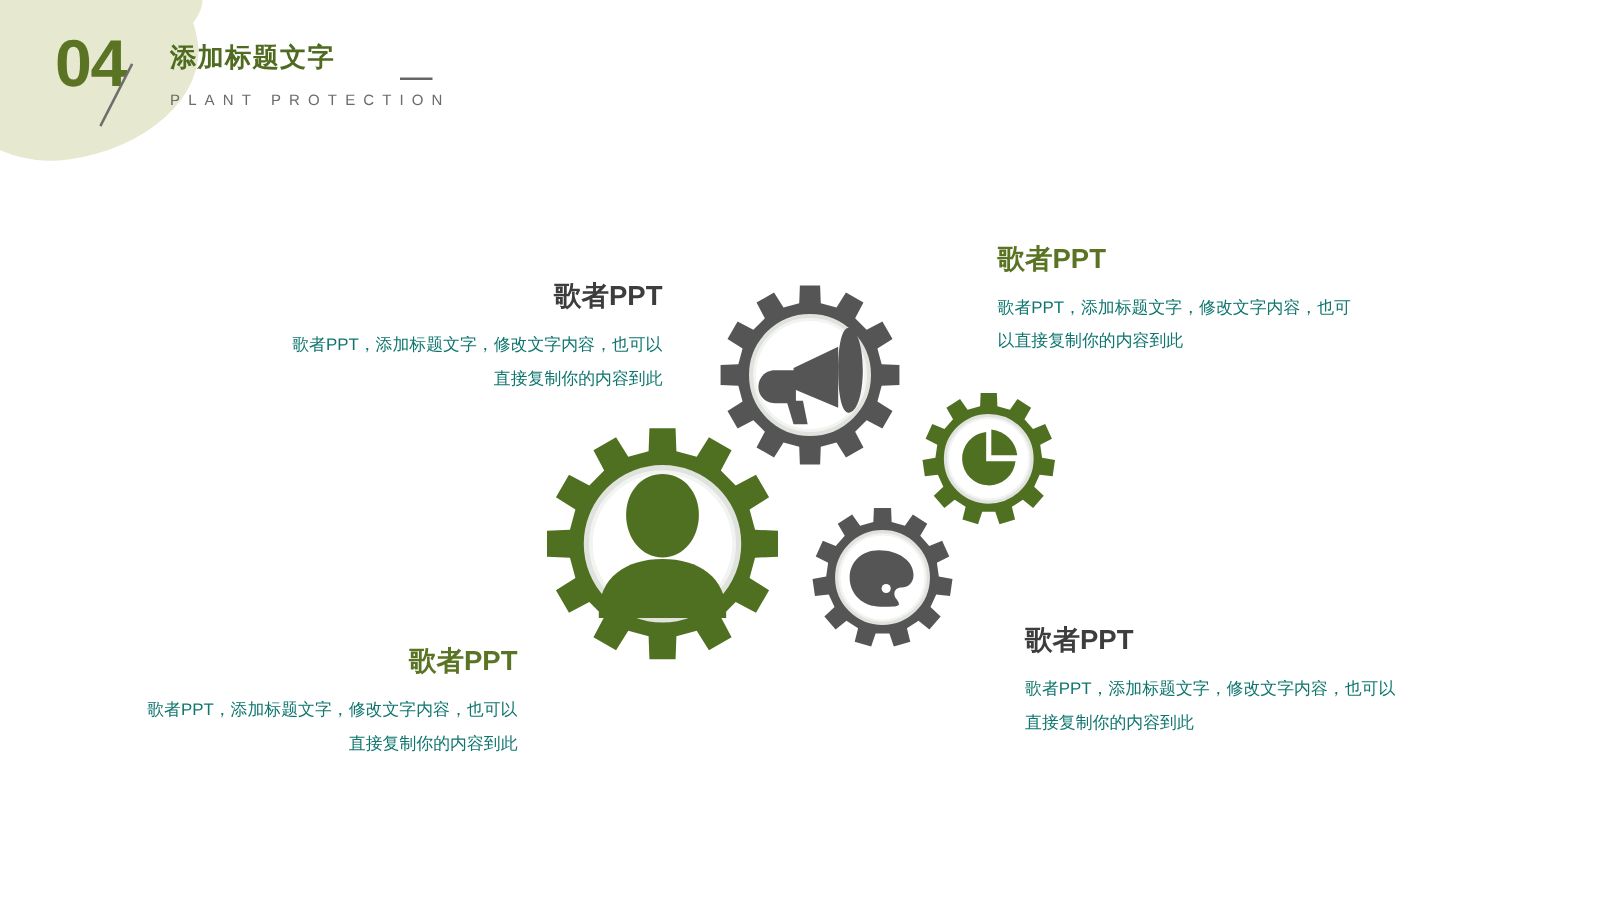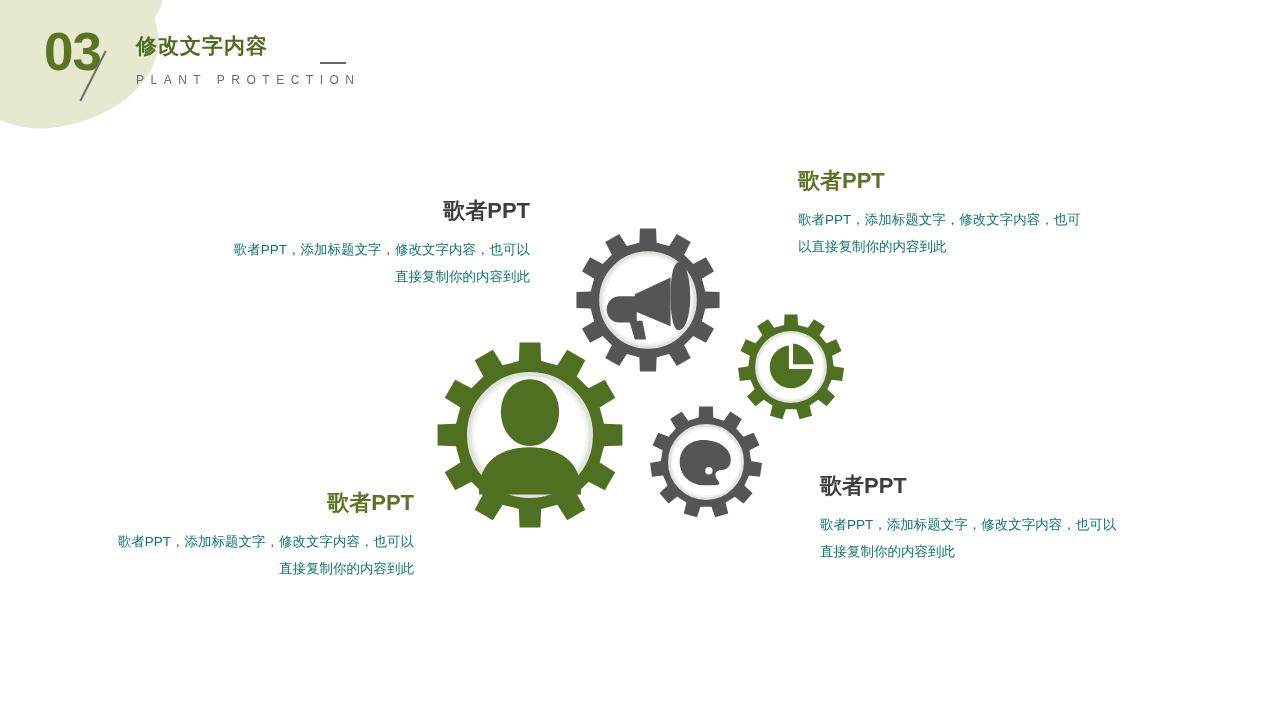--- a/index.html
+++ b/index.html
@@ -80,21 +80,21 @@
   #header-dash {
     position: absolute;
     left: 320px;
     top: 62px;
     width: 26px;
     height: 2px;
     background: #666666;
   }
 
   
-  .block { position: absolute; }
+  .block { position: absolute; margin-top: 26px; }
   .block-title {
     font-size: 22px;
     font-weight: bold;
     line-height: 1.2;
     margin: 0 0 12px 0;
   }
   .block-body {
     font-size: 13.5px;
     line-height: 2.0;
     color: #0f766e;
@@ -118,23 +118,23 @@
     height: 720px;
     pointer-events: none;
   }
 </style>
 </head>
 <body>
 
 <div id="header-blob"></div>
 <div id="header-blob2"></div>
 
-<div id="section-number">03</div>
+<div id="section-number">04</div>
 <div id="header-slash"></div>
-<div id="header-title">修改文字内容</div>
+<div id="header-title">添加标题文字</div>
 <div id="header-subtitle">PLANT PROTECTION</div>
 <div id="header-dash"></div>
 
 <svg id="gears" viewBox="0 0 1280 720">
   <defs>
 
     <g id="sym-user">
       <path d="M0,-46 C14,-46 24,-34 24,-19 C24,-4 14,9 0,9 C-14,9 -24,-4 -24,-19 C-24,-34 -14,-46 0,-46 Z"></path>
       <path d="M-42,46 C-42,22 -24,10 0,10 C24,10 42,22 42,46 L42,49 L-42,49 Z"></path>
     </g>

